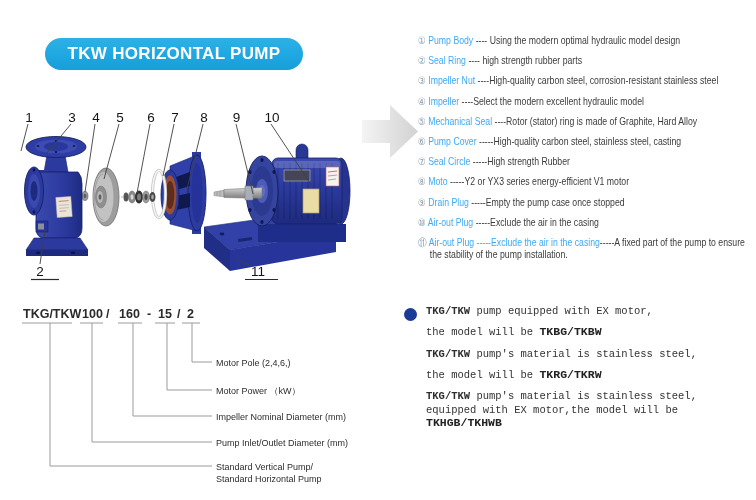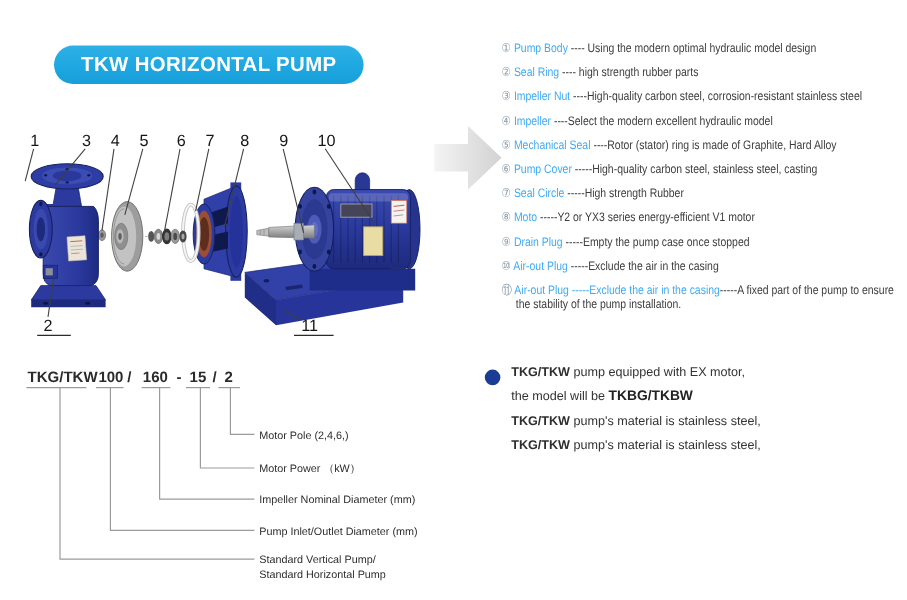--- a/index.html
+++ b/index.html
@@ -18,21 +18,21 @@
               font-size:10.3px;color:#3c3c3c;}
   .part-item{line-height:12px;margin-bottom:8.2px;padding-left:14px;text-indent:-14px;
              white-space:normal;}
   .p-num{color:#8a9cab;}
   .p-name{color:#3fa9f5;}
   .p-desc{color:#3c3c3c;}
   .p-desc-blue{color:#3fa9f5;}
 
   
   .variants{position:absolute;left:426px;top:305px;width:320px;font-size:10.5px;color:#333;}
-  .v-line{line-height:11.5px;margin-bottom:8.8px;}
+  .v-line{line-height:11.5px;margin-bottom:8.8px;font-family:Liberation Mono, monospace;}
   .v-line.tight{margin-bottom:2.5px;}
   .v-pre{font-weight:bold;color:#2e2e2e;}
   .v-model{font-weight:bold;font-size:11.5px;color:#222;}
   .v-bullet{position:absolute;left:404px;top:308px;width:13px;height:13px;border-radius:50%;
             background:#1b3c94;}
 
   svg{position:absolute;overflow:visible;}
   #diagram{left:0;top:95px;}
   #modelcode{left:0;top:295px;}
   .lead{stroke:#3f3f3f;stroke-width:.9;fill:none;}
@@ -284,16 +284,18 @@
       <text class="mlabel" x="216" y="469.5">Standard Vertical Pump/</text>
       <text class="mlabel" x="216" y="481.5">Standard Horizontal Pump</text>
     </g>
   </svg>
 
   <div class="v-bullet"></div>
   <div class="variants">
     <div class="v-line"><b class="v-pre">TKG/TKW</b><span> pump equipped with EX motor,</span><b class="v-model"></b></div>
     <div class="v-line"><b class="v-pre"></b><span>the model will be </span><b class="v-model">TKBG/TKBW</b></div>
     <div class="v-line"><b class="v-pre">TKG/TKW</b><span> pump's material is stainless steel,</span><b class="v-model"></b></div>
+    <div class="v-line"><b class="v-pre"></b><span>the model will be </span><b class="v-model">TKRG/TKRW</b></div>
     <div class="v-line tight"><b class="v-pre">TKG/TKW</b><span> pump's material is stainless steel,</span><b class="v-model"></b></div>
+    <div class="v-line"><b class="v-pre"></b><span>equipped with EX motor,the model will be </span><b class="v-model">TKHGB/TKHWB</b></div>
   </div>
 
 </div>
 
 </body></html>

